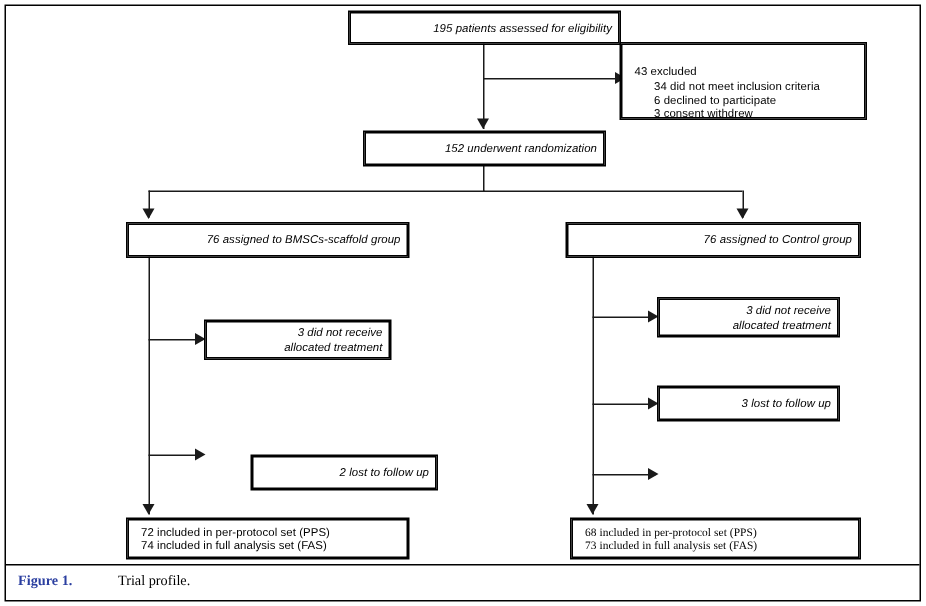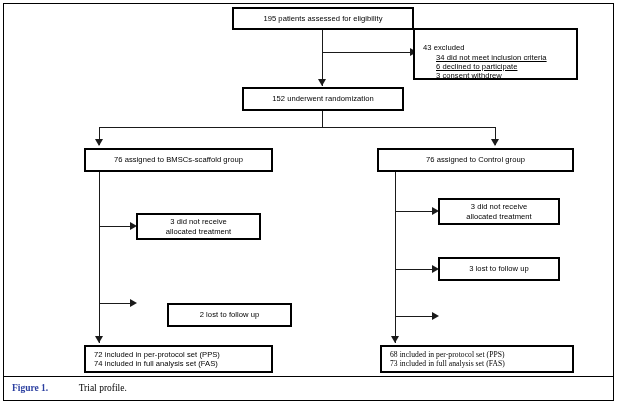--- a/index.html
+++ b/index.html
@@ -48,23 +48,23 @@
     display: flex;
     flex-direction: column;
     justify-content: center;
     font-family: "Liberation Sans", sans-serif;
     font-size: 7.6px;
     line-height: 9.4px;
     color: #000000;
     letter-spacing: 0.05px;
   }
   .node .line { display: block; white-space: nowrap; }
-  .node.center { align-items: center; text-align: center; padding: 0 16px; }
+  .node.center { align-items: flex-end; text-align: center; padding: 0 4px; font-style: italic; }
   .node.left { align-items: flex-start; text-align: left; padding: 0 0 0 8px; }
-  .node.indent .line.ind { padding-left: 13px; text-decoration: underline; }
+  .node.indent .line.ind { padding-left: 13px; }
 
   
   .vline {
     position: absolute;
     width: 0;
     border-left: 1.4px solid #1a1a1a;
   }
   .hline {
     position: absolute;
     height: 0;

